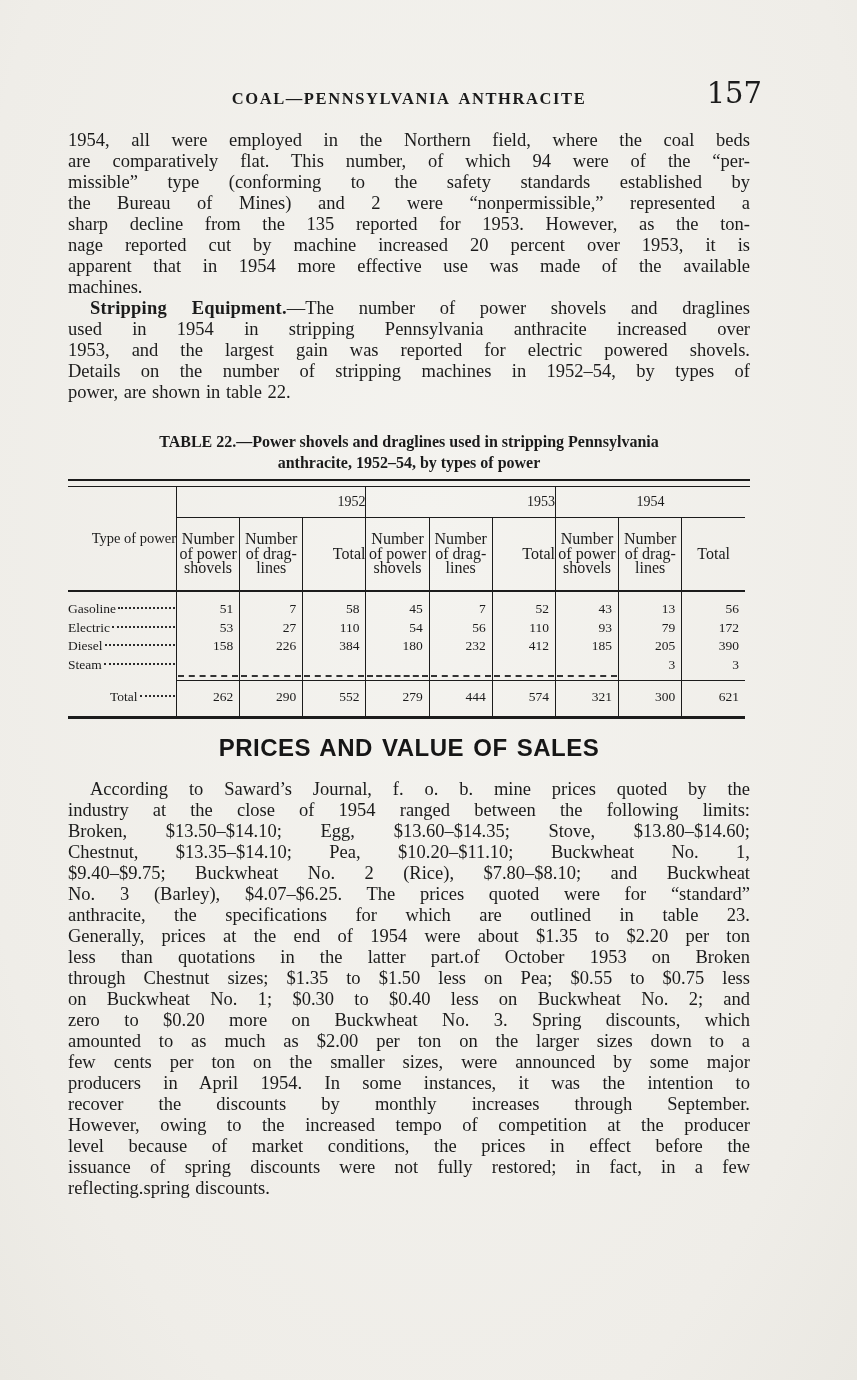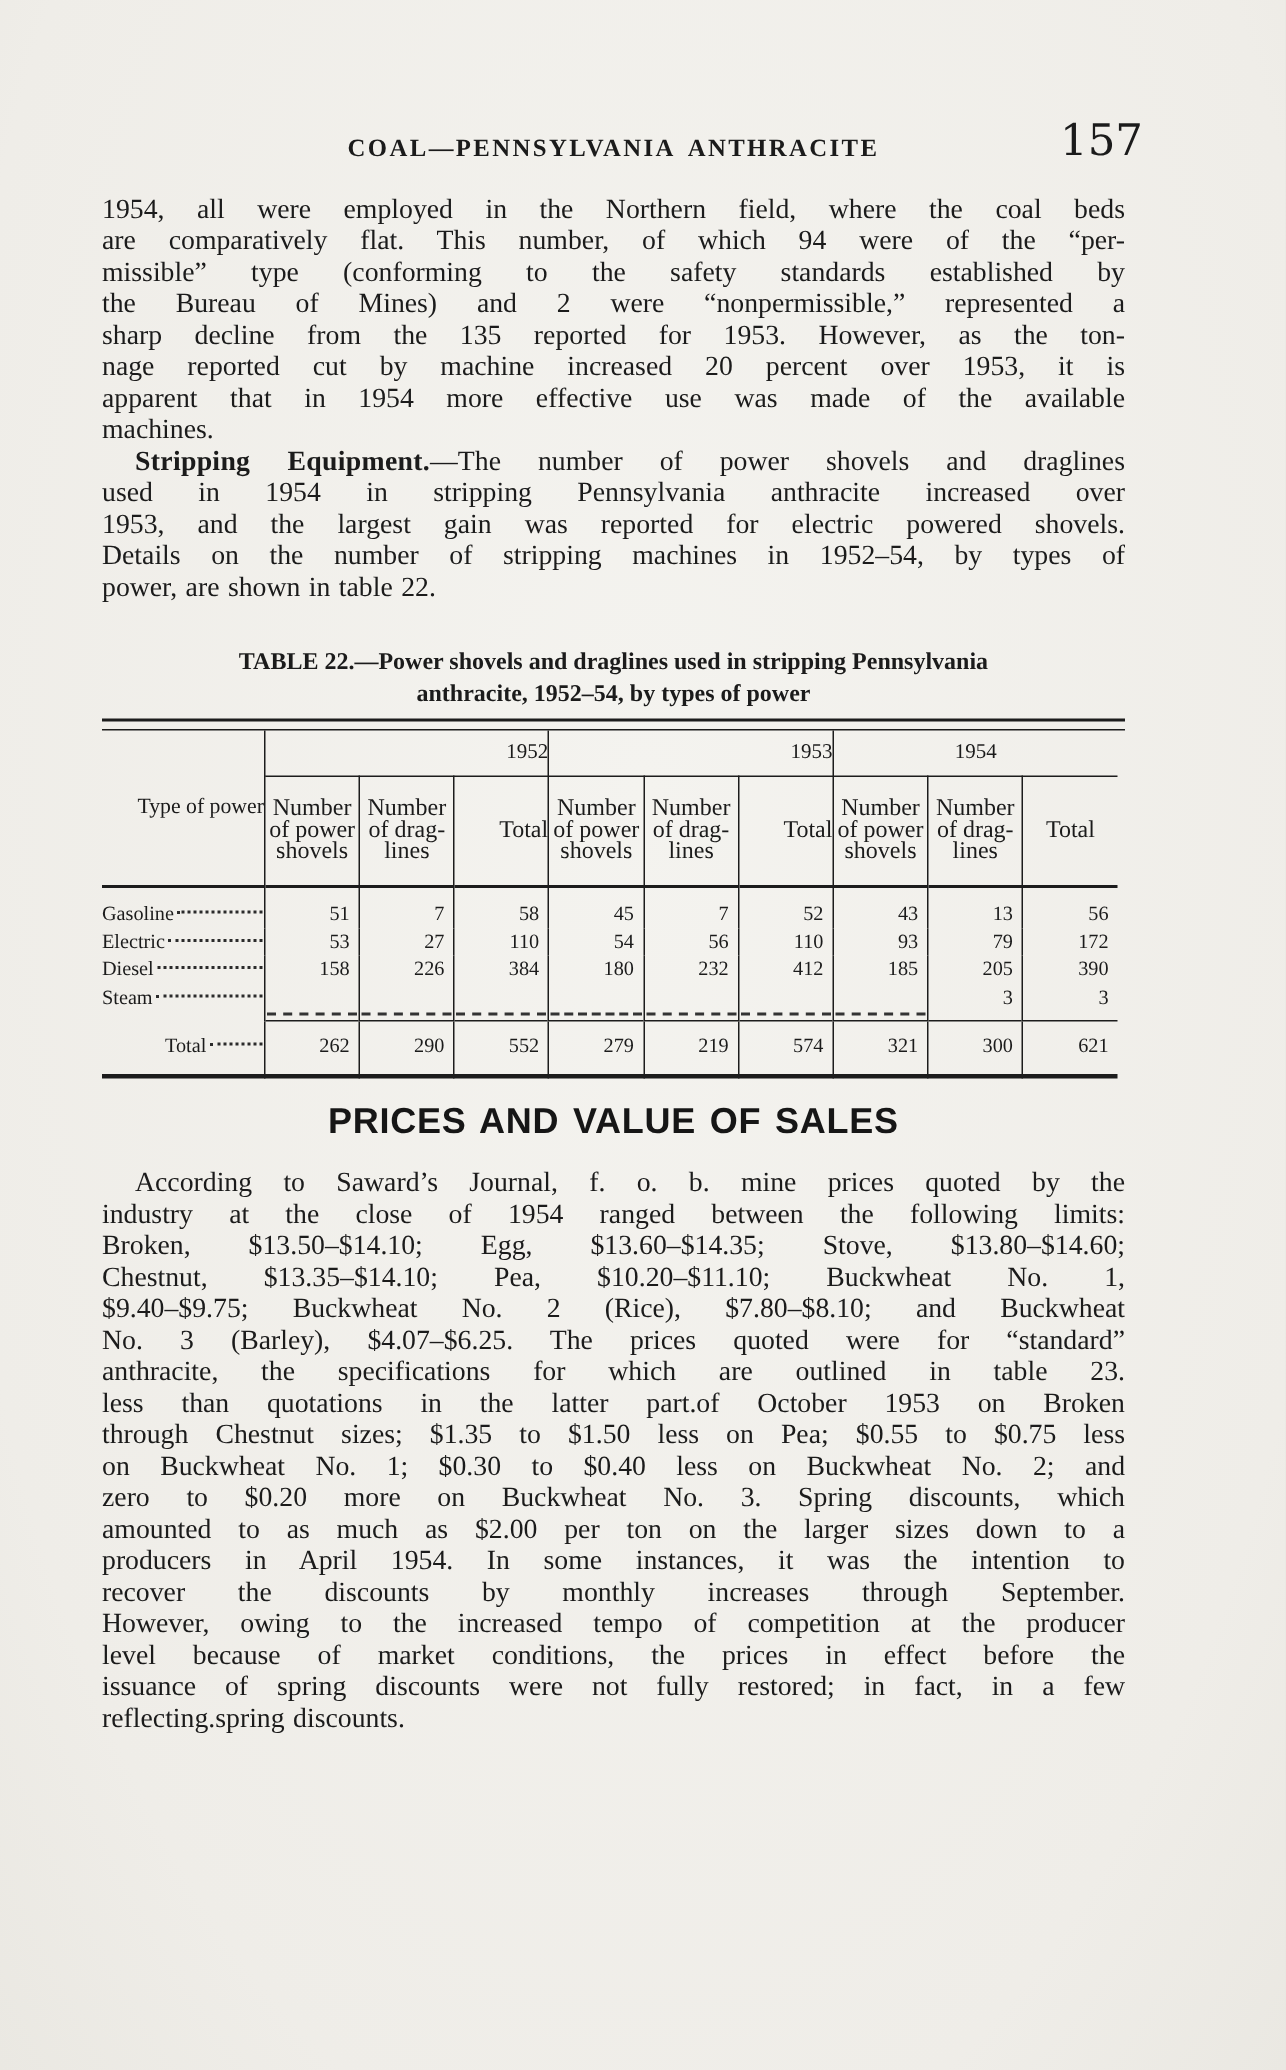--- a/index.html
+++ b/index.html
@@ -205,44 +205,46 @@
             <td class="stub total-stub major-r">
               <div class="cellflex">
                 <span>Total</span>
                 <span class="dots"></span>
               </div>
             </td>
             <td class="num rule-t minor-r">262</td>
             <td class="num rule-t minor-r">290</td>
             <td class="num rule-t major-r">552</td>
             <td class="num rule-t minor-r">279</td>
-            <td class="num rule-t minor-r">219</td>
+            <td class="num rule-t minor-r">444</td>
             <td class="num rule-t major-r">574</td>
             <td class="num rule-t minor-r">321</td>
             <td class="num rule-t minor-r">300</td>
             <td class="num rule-t ">621</td>
           </tr>
         </tbody>
     </table>
 
     <div class="section-heading">PRICES AND VALUE OF SALES</div>
 
     <div class="para p3">
         <div class="line indent">According to Saward’s Journal, f. o. b. mine prices quoted by the</div>
         <div class="line">industry at the close of 1954 ranged between the following limits:</div>
         <div class="line">Broken, $13.50–$14.10; Egg, $13.60–$14.35; Stove, $13.80–$14.60;</div>
         <div class="line">Chestnut, $13.35–$14.10; Pea, $10.20–$11.10; Buckwheat No. 1,</div>
         <div class="line">$9.40–$9.75; Buckwheat No. 2 (Rice), $7.80–$8.10; and Buckwheat</div>
         <div class="line">No. 3 (Barley), $4.07–$6.25.  The prices quoted were for “standard”</div>
         <div class="line">anthracite, the specifications for which are outlined in table 23.</div>
+        <div class="line">Generally, prices at the end of 1954 were about $1.35 to $2.20 per ton</div>
         <div class="line">less than quotations in the latter part.of October 1953 on Broken</div>
         <div class="line">through Chestnut sizes; $1.35 to $1.50 less on Pea; $0.55 to $0.75 less</div>
         <div class="line">on Buckwheat No. 1; $0.30 to $0.40 less on Buckwheat No. 2; and</div>
         <div class="line">zero to $0.20 more on Buckwheat No. 3.  Spring discounts, which</div>
         <div class="line">amounted to as much as $2.00 per ton on the larger sizes down to a</div>
+        <div class="line">few cents per ton on the smaller sizes, were announced by some major</div>
         <div class="line">producers in April 1954.  In some instances, it was the intention to</div>
         <div class="line">recover the discounts by monthly increases through September.</div>
         <div class="line">However, owing to the increased tempo of competition at the producer</div>
         <div class="line">level because of market conditions, the prices in effect before the</div>
         <div class="line">issuance of spring discounts were not fully restored; in fact, in a few</div>
         <div class="line last">reflecting.spring discounts.</div>
       </div>
 
   </div>
 </div>

